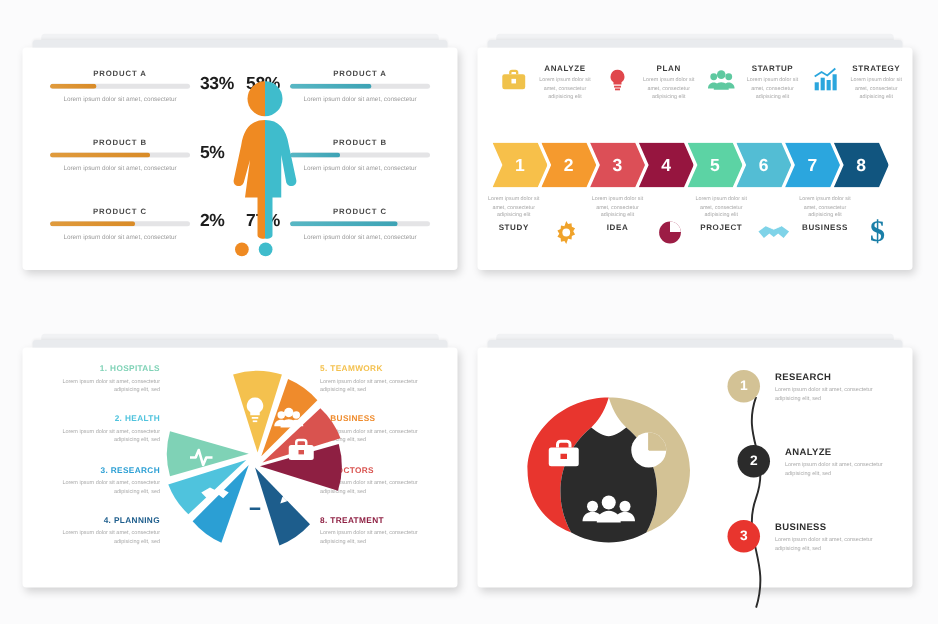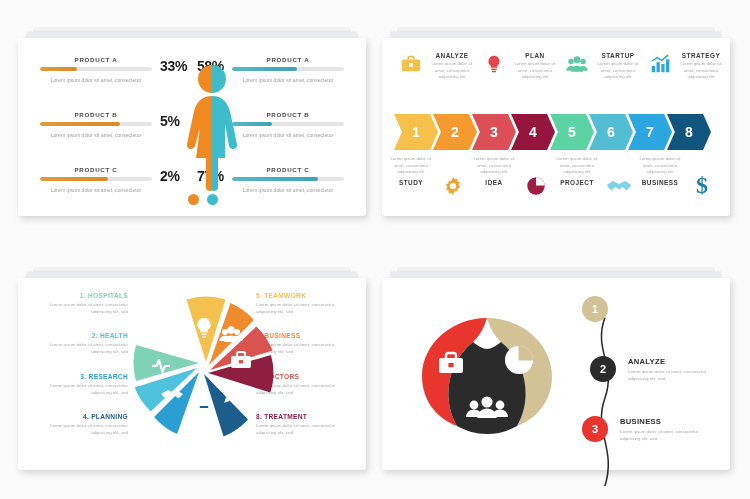--- a/index.html
+++ b/index.html
@@ -494,20 +494,24 @@
         </g>
       </svg>
 
       <svg class="connector" style="left:200px;top:30px" viewBox="0 0 40 160">
         <path d="M14 8 C4 36 24 48 14 76 C4 104 24 118 14 150" stroke="#2b2b2b" stroke-width="1.3" fill="none"></path>
       </svg>
 
       <div class="steps">
         <div class="step">
           <div class="step-circ" style="background:#d3c295">1</div>
+          <div class="step-body">
+            <h4>RESEARCH</h4>
+            <p>Lorem ipsum dolor sit amet, consectetur adipisicing elit, sed</p>
+          </div>
         </div>
         <div class="step" style="margin-left:8px">
           <div class="step-circ" style="background:#2b2b2b">2</div>
           <div class="step-body">
             <h4>ANALYZE</h4>
             <p>Lorem ipsum dolor sit amet, consectetur adipisicing elit, sed</p>
           </div>
         </div>
         <div class="step">
           <div class="step-circ" style="background:#e8352e">3</div>

